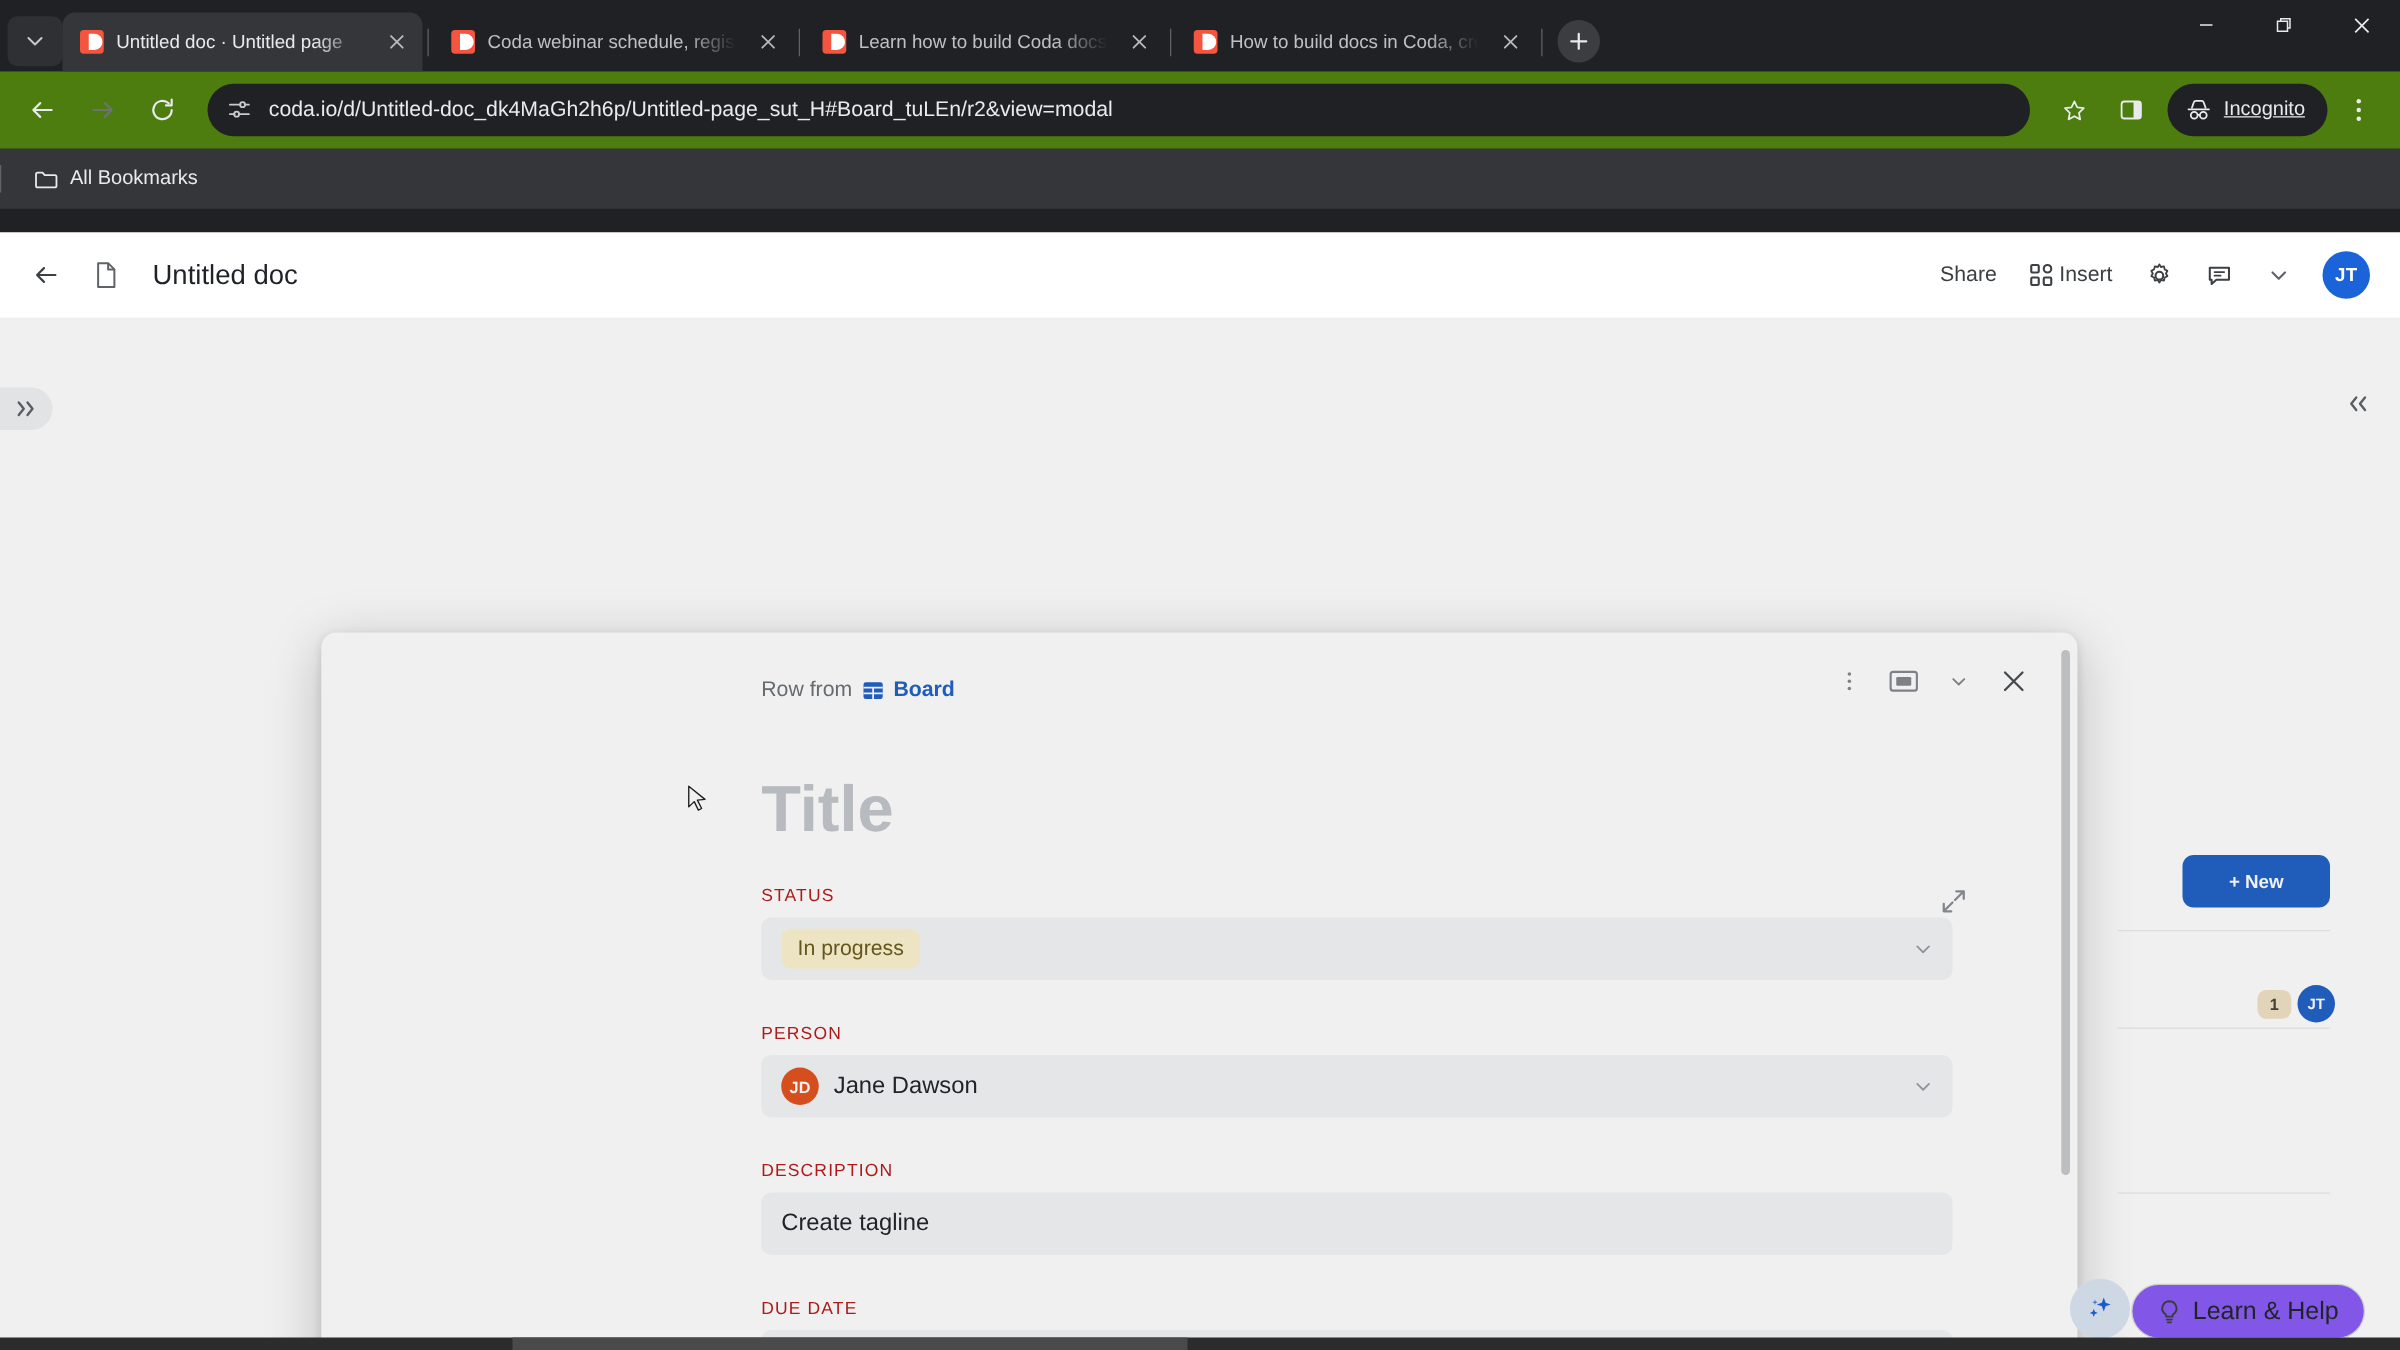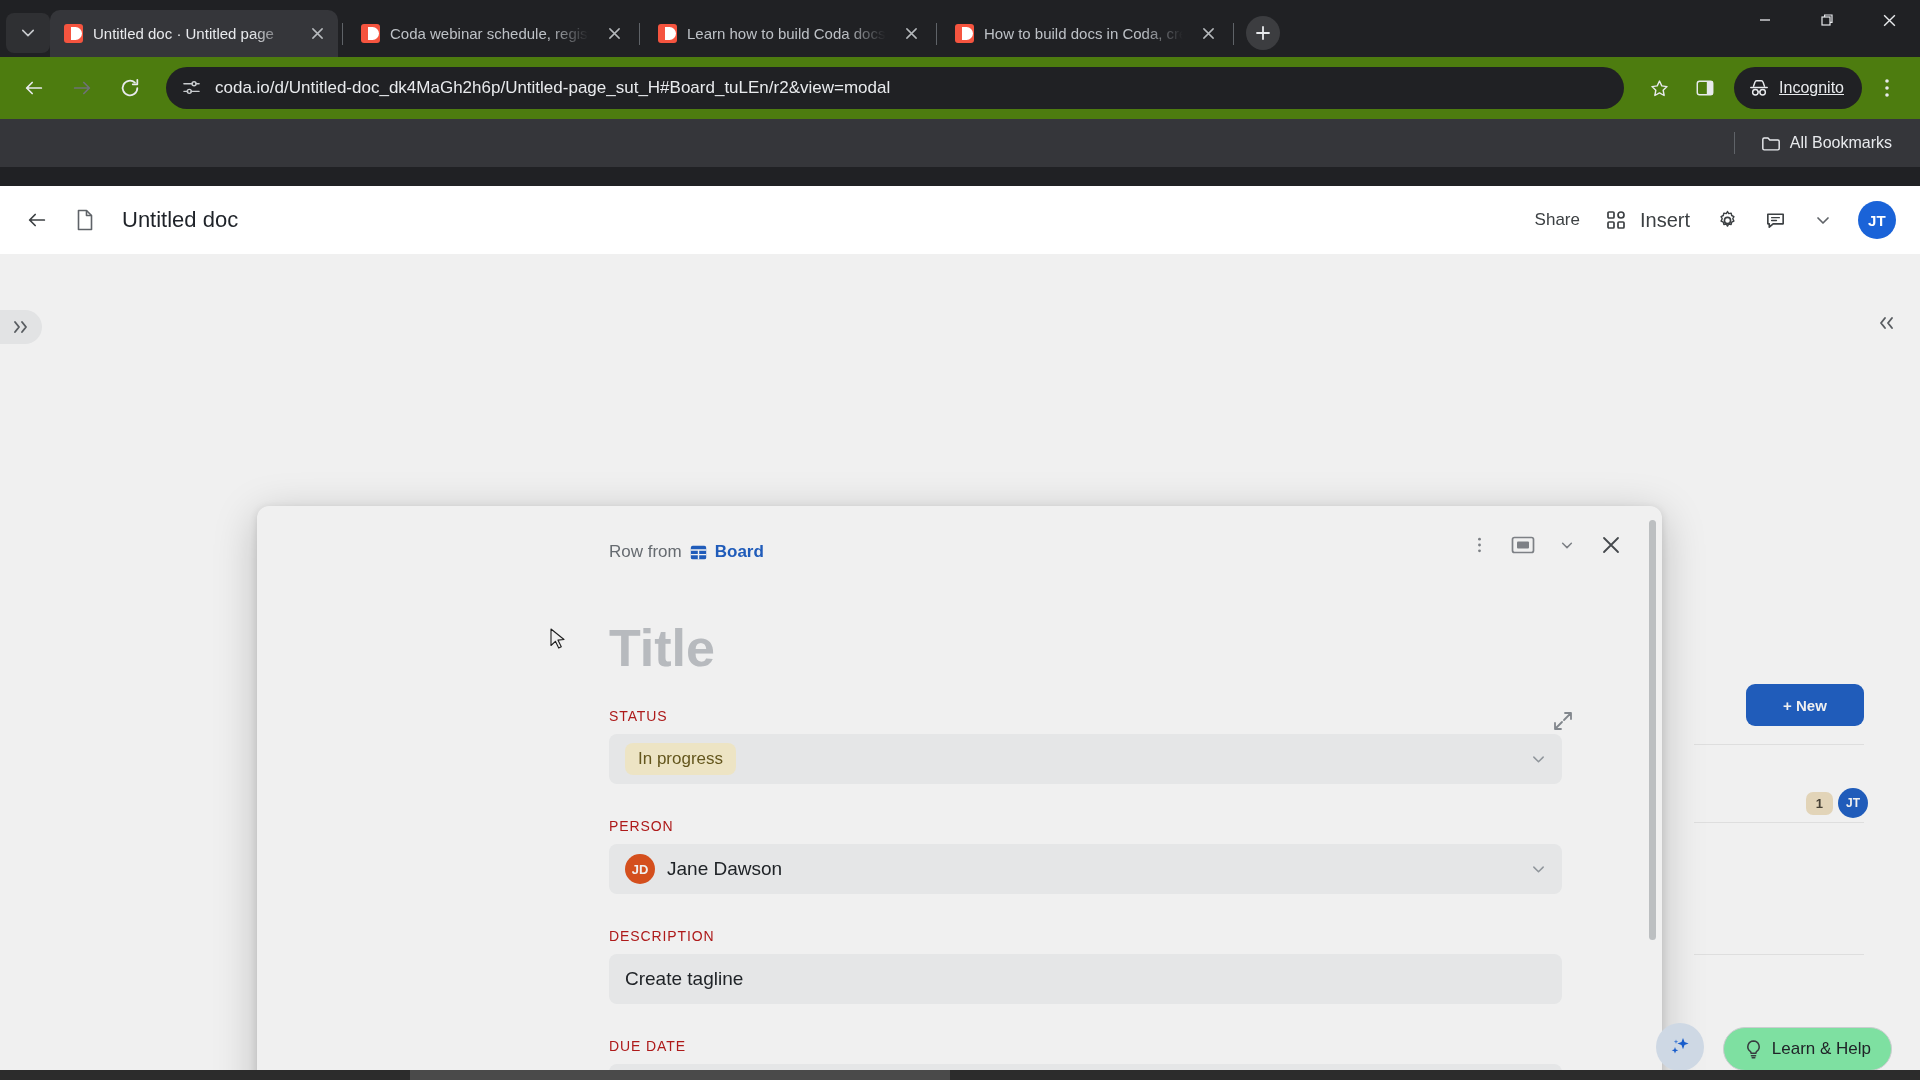--- a/index.html
+++ b/index.html
@@ -76,37 +76,37 @@
   }
   .tbicon { width: 42px; height: 42px; border-radius: 50%; display: flex; align-items: center; justify-content: center; flex: 0 0 auto;}
   .incognito {
     height: 42px; border-radius: 21px; background: #202124; display: flex;
     align-items: center; gap: 9px; padding: 0 18px 0 14px; color: #e8eaed;
     font-size: 16px; flex: 0 0 auto; margin-left: 4px; text-decoration: underline;
   }
 
   .bookmarkbar {
     height: 48px; background: #35363a; display: flex; align-items: center;
-    justify-content: flex-end; padding-right: 20px; gap: 10px;
+    padding-right: 20px; gap: 10px;
   }
   .bmdiv { width: 1px; height: 22px; background: #5f6368; margin-right: 8px; }
   .allbm { display: flex; align-items: center; gap: 9px; color: #e8eaed; font-size: 16px; padding: 5px 8px; border-radius: 6px;}
 
   
   .page { position: absolute; left: 0; top: 167px; width: 1920px; height: 913px; background: #fff; margin-top: 19px; }
 
   .codaheader {
     height: 68px; display: flex; align-items: center; padding: 0 24px 0 16px; gap: 6px;
     background: #fff;
   }
   .chbtn { width: 42px; height: 42px; border-radius: 9px; display: flex; align-items: center; justify-content: center; flex:0 0 auto;}
   .doctitle { font-size: 22px; color: #1f2329; font-weight: 400; margin-left: 10px; }
   .chright { margin-left: auto; display: flex; align-items: center; gap: 6px; }
   .chtext { font-size: 17px; color: #3c4043; padding: 8px 10px; border-radius: 8px; }
-  .insertbtn { display: flex; align-items: center; gap: 14px; font-size: 20px; color: #3c4043; padding: 8px 10px; border-radius: 8px;}
+  .insertbtn { display: flex; align-items: center; gap: 4px; font-size: 17px; color: #3c4043; padding: 8px 10px; border-radius: 8px;}
   .avatar-jt {
     width: 38px; height: 38px; border-radius: 50%; background: #1a63d8; color: #fff;
     display: flex; align-items: center; justify-content: center;
     font-size: 15px; font-weight: 700; letter-spacing: .3px; margin-left: 8px;
   }
 
   .canvas { position: relative; height: 845px; background: #fff; }
   .sidebar-expand {
     position: absolute; left: 0px; top: 56px; width: 42px; height: 34px;
     border-radius: 0 18px 18px 0; background: #f1f2f3;
@@ -176,21 +176,21 @@
     background: #c8cbce; border-radius: 4px;
   }
 
   .ai-btn {
     position: absolute; right: 216px; bottom: 28px; width: 48px; height: 48px;
     border-radius: 50%; background: #dbe6f3; display: flex; align-items: center; justify-content: center;
   }
   .learnhelp {
     position: absolute; right: 28px; bottom: 28px; height: 44px; border: 1px solid #d8dadd;
     border-radius: 22px; display: flex; align-items: center; gap: 9px; padding: 0 20px;
-    font-size: 17px; color: #23272b; background: #86efac;
+    font-size: 20px; color: #23272b; background: #8b5cf6;
   }
   .taskbar-strip { position: absolute; left: 0; bottom: 0; width: 1920px; height: 10px; background: #2c2c2c; }
   .taskbar-hl { position: absolute; left: 410px; bottom: 0; width: 540px; height: 10px; background: #4a4a4a; }
 
   .cursor { position: absolute; left: 550px; top: 374px; width: 16px; height: 22px; pointer-events: none; }
   .dim-overlay { position: absolute; inset: 0; background: rgba(0,0,0,0.06); }
 </style>
 </head>
 <body>
 

